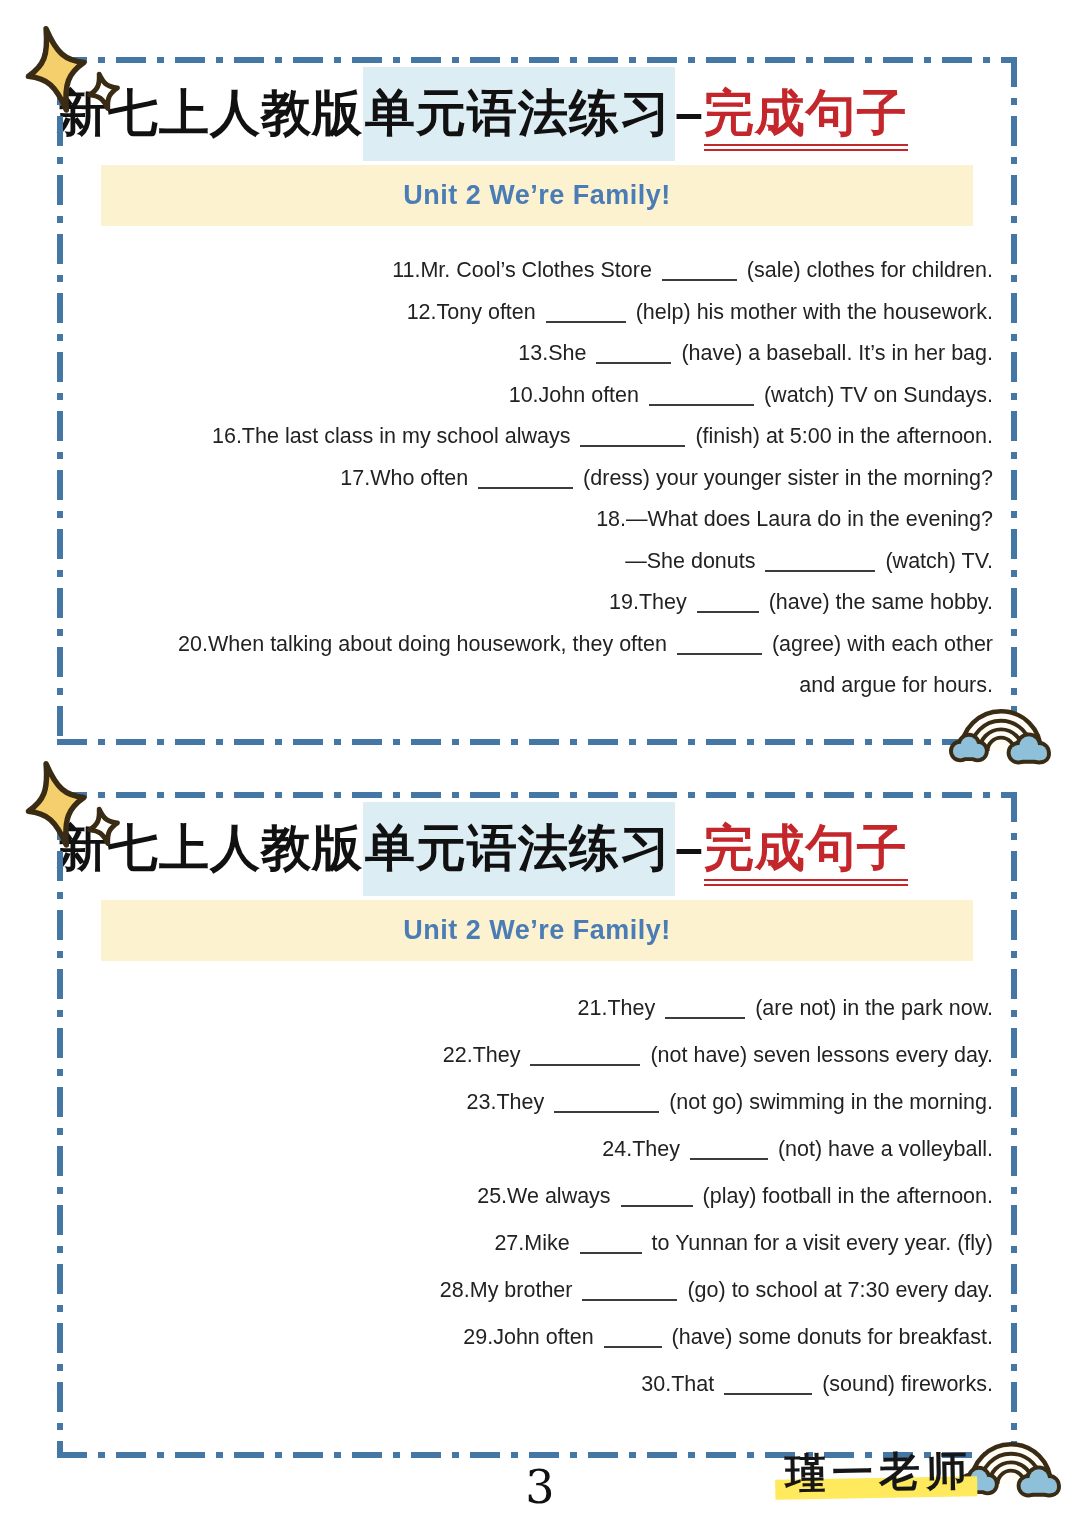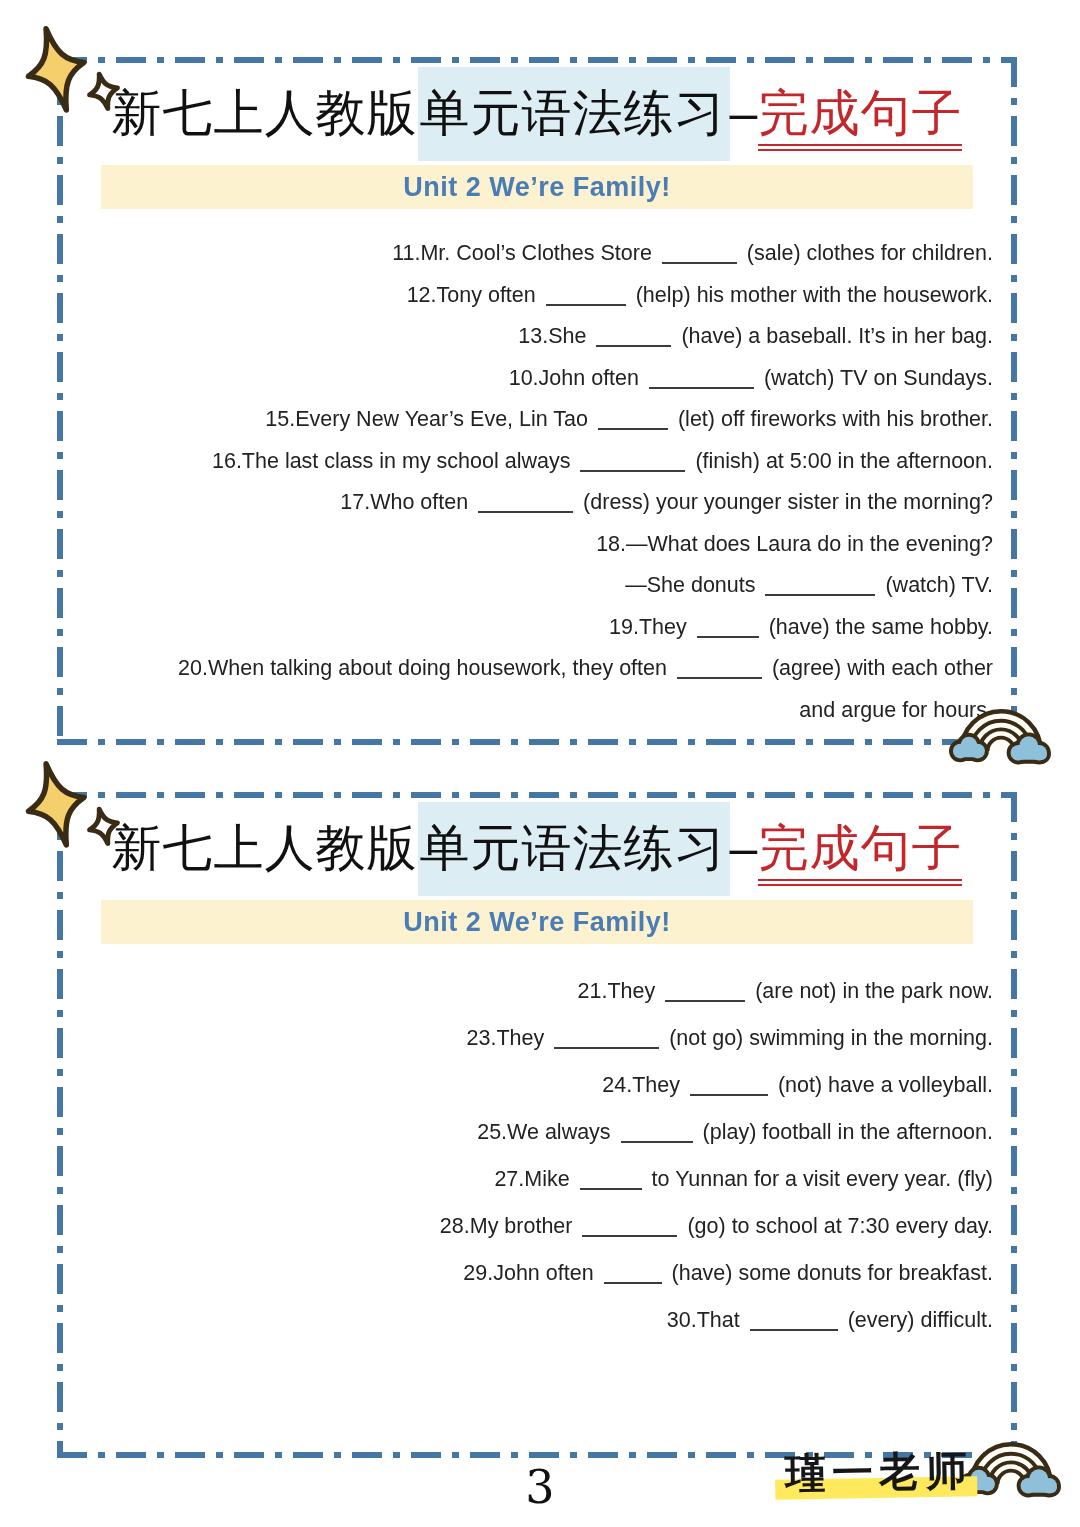--- a/index.html
+++ b/index.html
@@ -25,26 +25,26 @@
 
   
   .edge{position:absolute;z-index:1;}
   .edge.h{left:0;right:0;height:6px;
     background-image:repeating-linear-gradient(90deg,var(--border-blue) 0 30px,transparent 30px 41px,var(--border-blue) 41px 48px,transparent 48px 59px);}
   .edge.top{top:0;} .edge.bot{bottom:0;}
   .edge.v{top:0;bottom:0;width:6px;
     background-image:repeating-linear-gradient(180deg,var(--border-blue) 0 30px,transparent 30px 41px,var(--border-blue) 41px 48px,transparent 48px 59px);}
   .edge.left{left:0;} .edge.right{right:0;}
 
-  .title{margin:24px 0 0;text-align:center;font-size:50px;line-height:64px;
-    font-weight:normal;color:#111;letter-spacing:1px;white-space:nowrap;}
+  .title{margin:24px 0 0;font-size:50px;line-height:64px;
+    font-weight:bold;color:#111;letter-spacing:1px;white-space:nowrap;}
   .hl-blue{background:var(--hl-blue);padding:18px 4px 20px 2px;}
   .red-ul{color:var(--red);border-bottom:7px double var(--red);padding-bottom:3px;}
 
-  .banner{margin:20px 44px 0;background:var(--banner-bg);height:44px;
+  .banner{margin:20px 44px 0;background:var(--banner-bg);height:61px;
     display:flex;align-items:center;justify-content:center;}
   .banner span{color:var(--banner-text);font-size:27px;font-weight:bold;letter-spacing:.5px;}
 
   .items{margin:24px 24px 0 46px;font-size:21.5px;color:var(--ink);}
   #card1 .items .row{line-height:41.5px;}
   #card2 .items .row{line-height:47px;}
   .row{white-space:nowrap;text-align:right;}
   .num{display:inline-block;min-width:50px;}
   .blank{display:inline-block;border-bottom:2px solid #3c3c3c;height:14px;
     vertical-align:-4px;margin:0 4px;}
@@ -87,21 +87,20 @@
 
   <div class="banner">
     <span>Unit 2 We’re Family!</span>
   </div>
 
   <div class="items">
       <div class="row"><span class="num">11.</span><span>Mr. Cool’s Clothes Store </span><span class="blank" style="width: 75px;"></span><span> (sale) clothes for children.</span></div>
       <div class="row"><span class="num">12.</span><span>Tony often </span><span class="blank" style="width: 80px;"></span><span> (help) his mother with the housework.</span></div>
       <div class="row"><span class="num">13.</span><span>She </span><span class="blank" style="width: 75px;"></span><span> (have) a baseball. It’s in her bag.</span></div>
       <div class="row"><span class="num">10.</span><span>John often </span><span class="blank" style="width: 105px;"></span><span> (watch) TV on Sundays.</span></div>
-      <div class="row"><span class="num">15.</span><span>Every New Year’s Eve, Lin Tao </span><span class="blank" style="width: 70px;"></span><span> (let) off fireworks with his brother.</span></div>
       <div class="row"><span class="num">16.</span><span>The last class in my school always </span><span class="blank" style="width: 105px;"></span><span> (finish) at 5:00 in the afternoon.</span></div>
       <div class="row"><span class="num">17.</span><span>Who often </span><span class="blank" style="width: 95px;"></span><span> (dress) your younger sister in the morning?</span></div>
       <div class="row"><span class="num">18.</span><span>—What does Laura do in the evening?</span></div>
       <div class="row"><span>—She donuts </span><span class="blank" style="width: 110px;"></span><span> (watch) TV.</span></div>
       <div class="row"><span class="num">19.</span><span>They </span><span class="blank" style="width: 62px;"></span><span> (have) the same hobby.</span></div>
       <div class="row"><span class="num">20.</span><span>When talking about doing housework, they often </span><span class="blank" style="width: 85px;"></span><span> (agree) with each other</span></div>
       <div class="row"><span>and argue for hours.</span></div>
     </div>
 
   <div class="rainbow">
@@ -157,27 +156,28 @@
   </div>
 
   <h1 class="title"><span>新七上人教版</span><span class="hl-blue">单元语法练习</span><span>–</span><span class="red-ul">完成句子</span></h1>
 
   <div class="banner">
     <span>Unit 2 We’re Family!</span>
   </div>
 
   <div class="items">
       <div class="row"><span class="num">21.</span><span>They </span><span class="blank" style="width: 80px;"></span><span> (are not) in the park now.</span></div>
+      <div class="row"><span class="num">22.</span><span>They </span><span class="blank" style="width: 110px;"></span><span> (not have) seven lessons every day.</span></div>
       <div class="row"><span class="num">23.</span><span>They </span><span class="blank" style="width: 105px;"></span><span> (not go) swimming in the morning.</span></div>
       <div class="row"><span class="num">24.</span><span>They </span><span class="blank" style="width: 78px;"></span><span> (not) have a volleyball.</span></div>
       <div class="row"><span class="num">25.</span><span>We always </span><span class="blank" style="width: 72px;"></span><span> (play) football in the afternoon.</span></div>
       <div class="row"><span class="num">27.</span><span>Mike </span><span class="blank" style="width: 62px;"></span><span> to Yunnan for a visit every year. (fly)</span></div>
       <div class="row"><span class="num">28.</span><span>My brother </span><span class="blank" style="width: 95px;"></span><span> (go) to school at 7:30 every day.</span></div>
       <div class="row"><span class="num">29.</span><span>John often </span><span class="blank" style="width: 58px;"></span><span> (have) some donuts for breakfast.</span></div>
-      <div class="row"><span class="num">30.</span><span>That </span><span class="blank" style="width: 88px;"></span><span> (every) difficult.</span></div>
+      <div class="row"><span class="num">30.</span><span>That </span><span class="blank" style="width: 88px;"></span><span> (sound) fireworks.</span></div>
     </div>
 
   <div class="signature">
     <span class="hl"></span>
     <span class="txt">瑾一老师</span>
   </div>
 
   <div class="rainbow">
     <svg viewBox="0 0 120 84" width="100%" height="100%">
       <path d="M14,64 A46,46 0 0 1 106,64 Z" fill="#fffdf6" stroke="none"></path>

